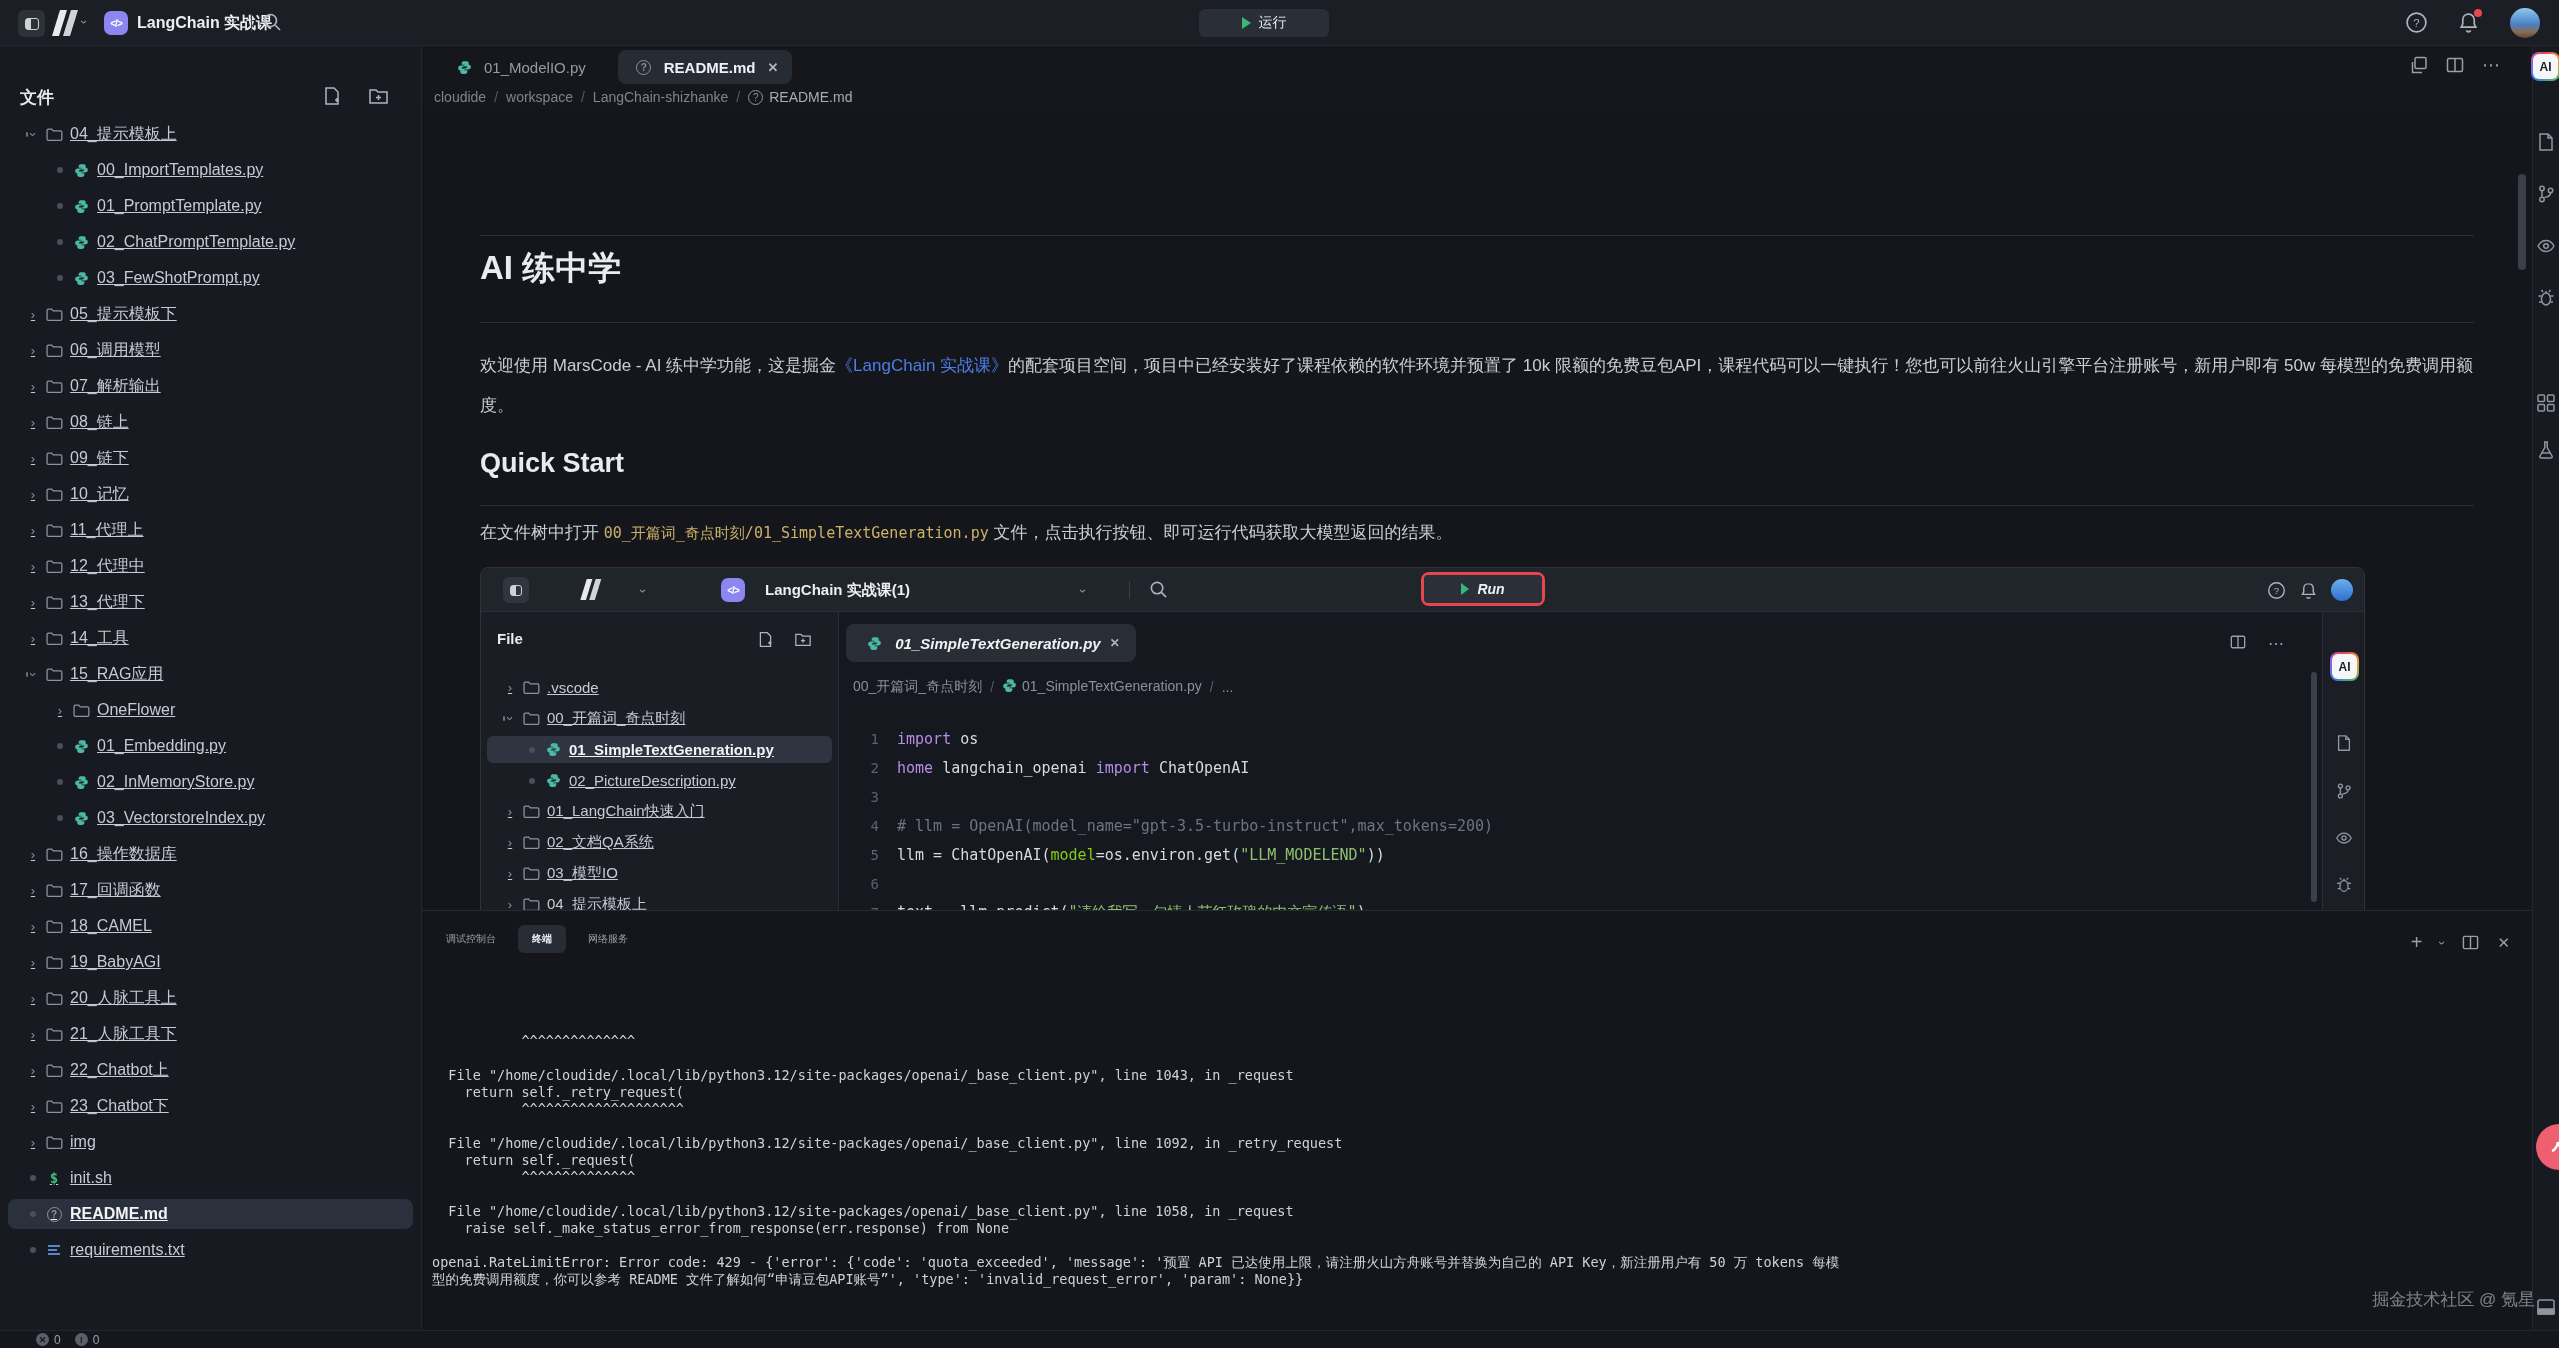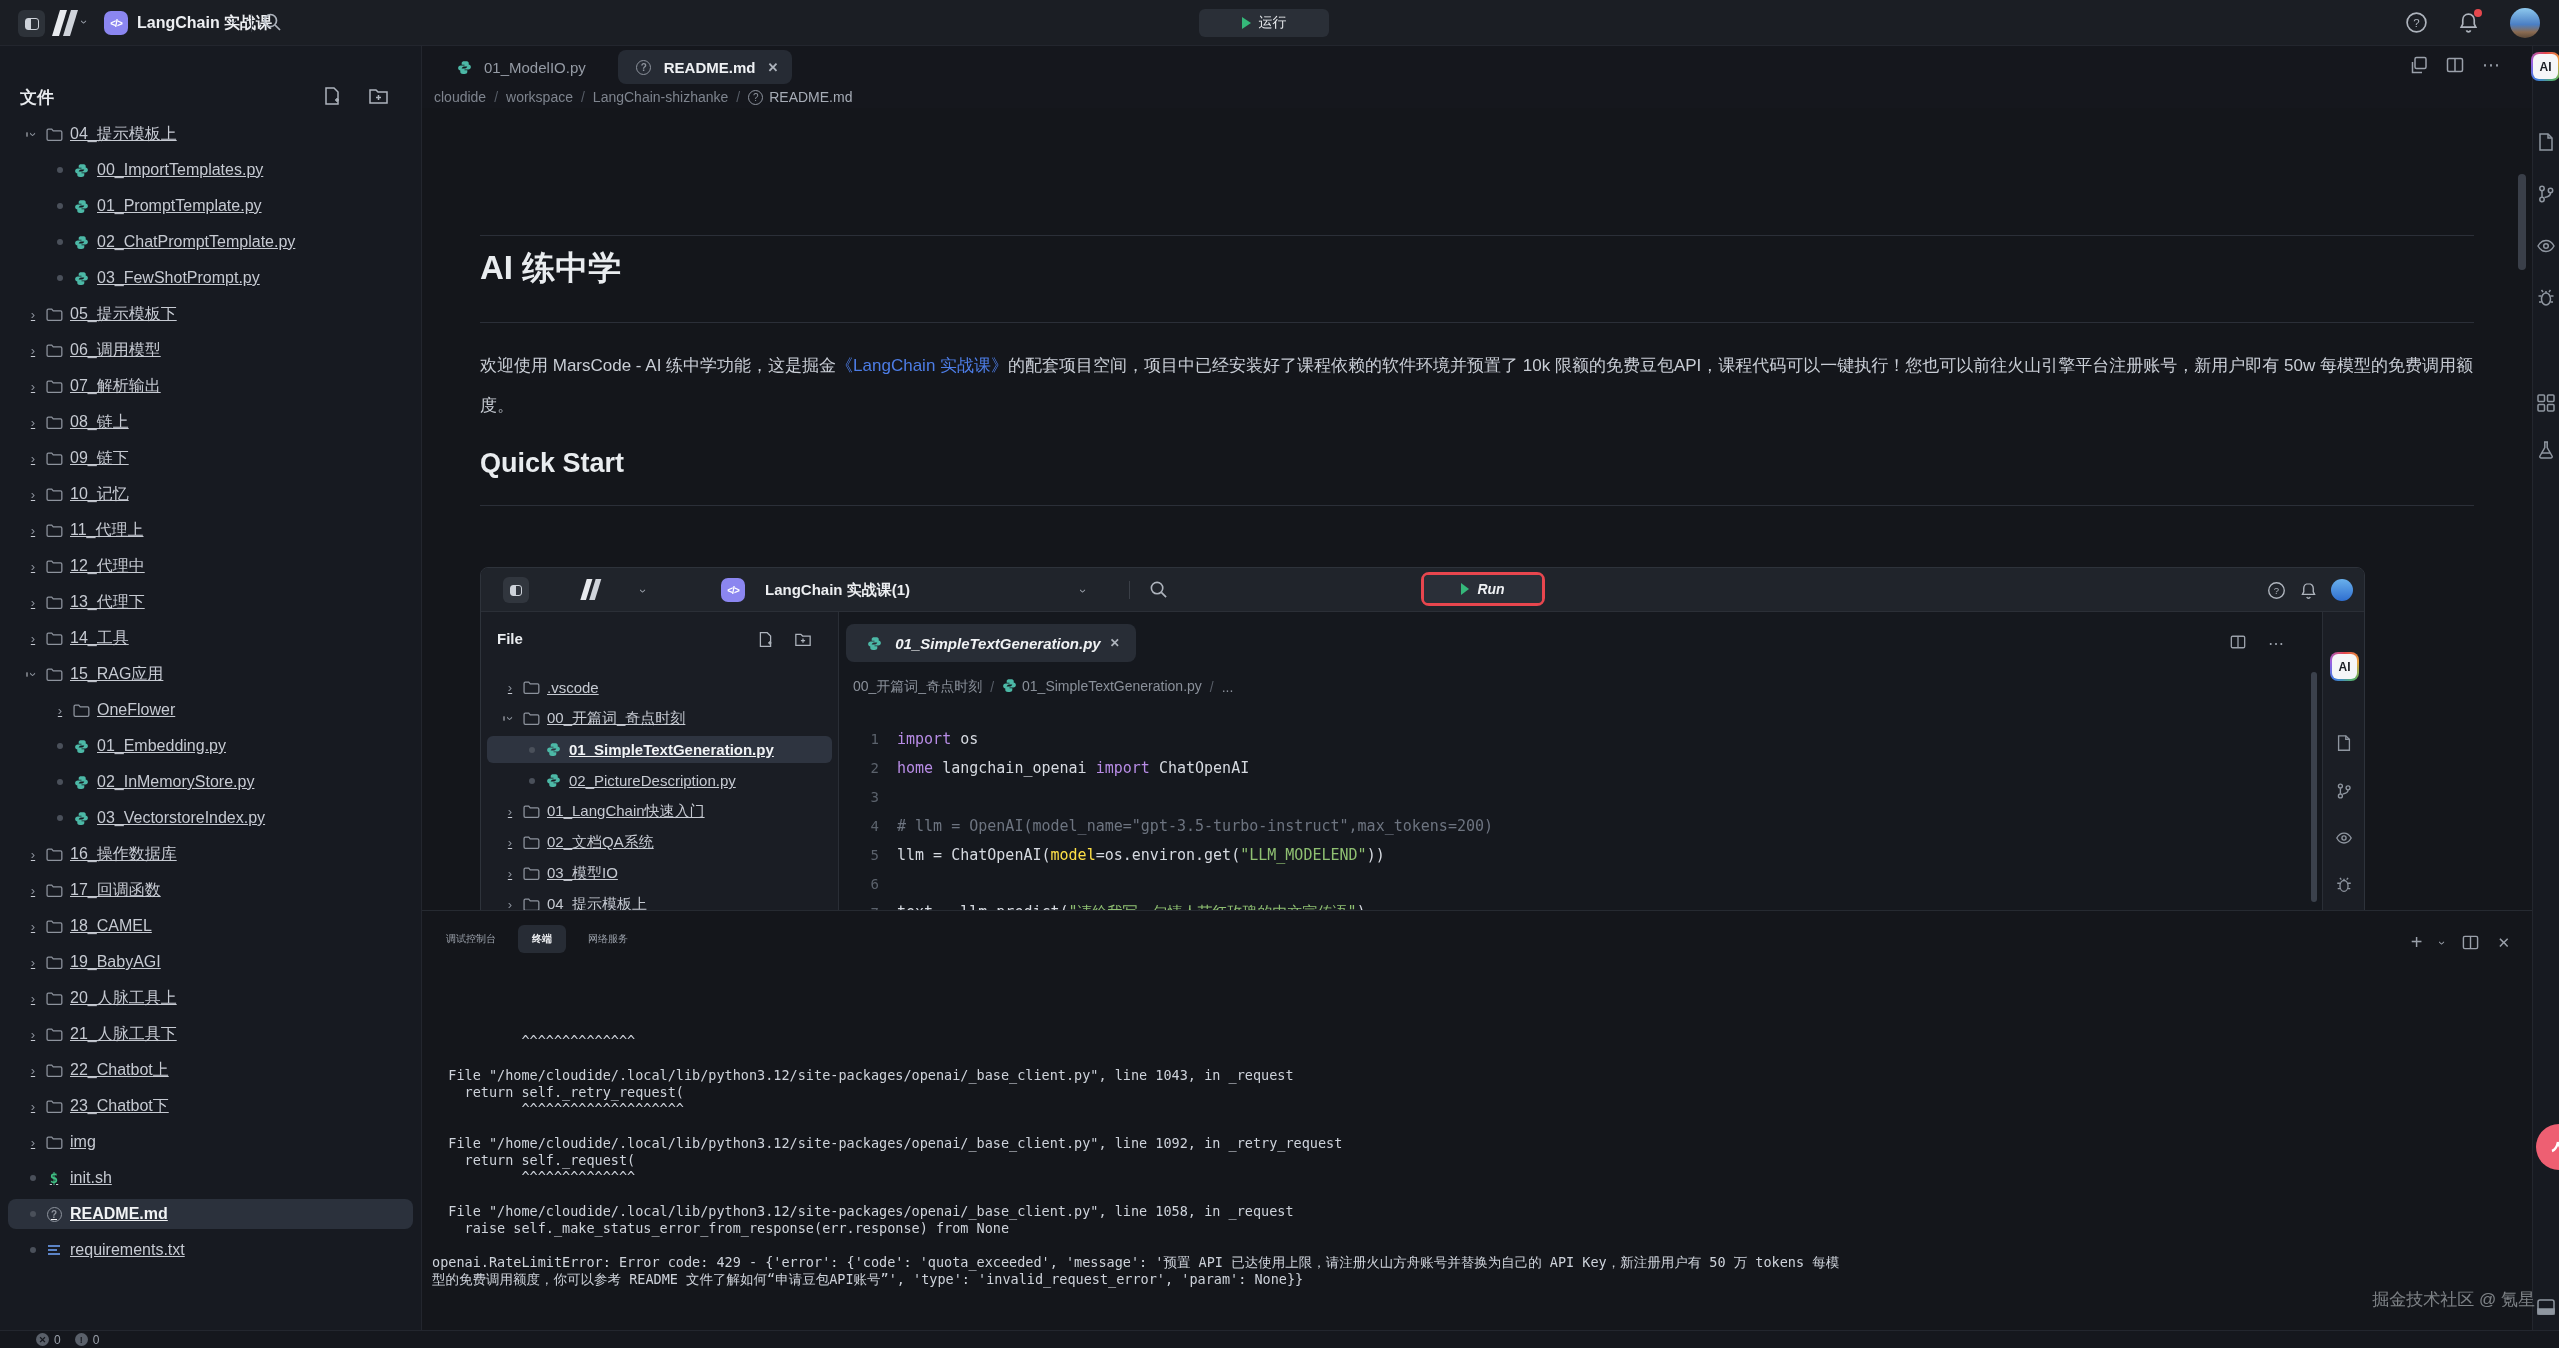--- a/index.html
+++ b/index.html
@@ -107,21 +107,21 @@
   .s-tab .x { color:#aeb4bd; font-size:12px; font-style:normal; }
   .s-ed-actions { position:absolute; right:36px; top:22px; display:flex; gap:22px; }
   .s-crumbs { position:absolute; left:14px; top:66px; display:flex; gap:8px; align-items:center;
     font-size:14px; color:#8a909a; }
   .codearea { position:absolute; left:0; top:96px; right:0; bottom:0; padding-top:16px;
     font-family:"DejaVu Sans Mono",monospace; font-size:15px; }
   .cline { height:29px; display:flex; align-items:center; position:relative; }
   .lnum { width:40px; text-align:right; color:#5b626c; flex:none; font-size:14px; }
   .ctext { margin-left:18px; white-space:pre; }
   .tk-k { color:#b88ce6; } .tk-p { color:#d6dae1; } .tk-c { color:#6d7480; }
-  .tk-s { color:#8fc072; } .tk-a { color:#fde047;margin-top:20px; }
+  .tk-s { color:#8fc072; } .tk-a { color:#84cc16;margin-top:20px; }
   .s-scroll { position:absolute; right:5px; top:60px; width:6px; height:230px; background:#3b414c; border-radius:3px; }
   .s-rstrip { position:absolute; left:1841px; top:44px; width:44px; height:361px; background:#1b1e25;
     border-left:1px solid #2a2e36; }
 
   .aibadge { border-radius:8px; padding:2px;
     background:conic-gradient(#e5484d,#e8a33d,#58b368,#3e7de0,#9a5fe0,#e5484d); }
   .aibadge .in { width:100%; height:100%; background:#f5f6f8; border-radius:6px; color:#1b1e24;
     font-weight:bold; font-size:12px; display:flex; align-items:center; justify-content:center; }
 
   
@@ -587,20 +587,23 @@
 
     <div class="content">
       <div class="hr" style="top:127px"></div>
       <div class="md-h1">AI 练中学</div>
       <div class="hr" style="top:214px"></div>
       <div class="md-p" style="top:238px">
         <span>欢迎使用 MarsCode - AI 练中学功能，这是掘金</span><a class="mdlink">《LangChain 实战课》</a><span>的配套项目空间，项目中已经安装好了课程依赖的软件环境并预置了 10k 限额的免费豆包API，课程代码可以一键执行！您也可以前往火山引擎平台注册账号，新用户即有 50w 每模型的免费调用额度。</span>
       </div>
       <div class="md-h2">Quick Start</div>
       <div class="hr" style="top:397px"></div>
+      <div class="md-p" style="top:412px;line-height:26px;">
+        <span>在文件树中打开 </span><span class="ilcode">00_开篇词_奇点时刻/01_SimpleTextGeneration.py</span><span> 文件，点击执行按钮、即可运行代码获取大模型返回的结果。</span>
+      </div>
 
       <div class="shot">
         <div class="shot-topbar">
           <div class="s-toggle">
               <span class="tgl" style="width:12px;height:11px;"></span>
             </div>
           <span style="position:absolute;left:96px;top:11px;">
             <svg width="26" height="21" viewBox="0 0 32 26">
                 <polygon points="4,26 12,0 19,0 11,26" fill="#e8eaee"></polygon>
                 <polygon points="15,26 23,0 30,0 22,26" fill="#cfd3da"></polygon>

